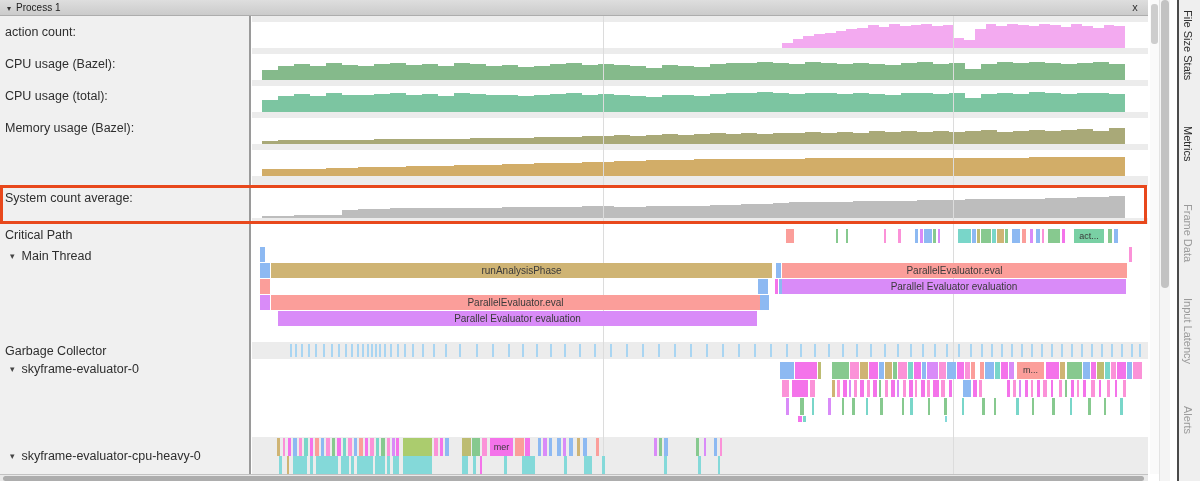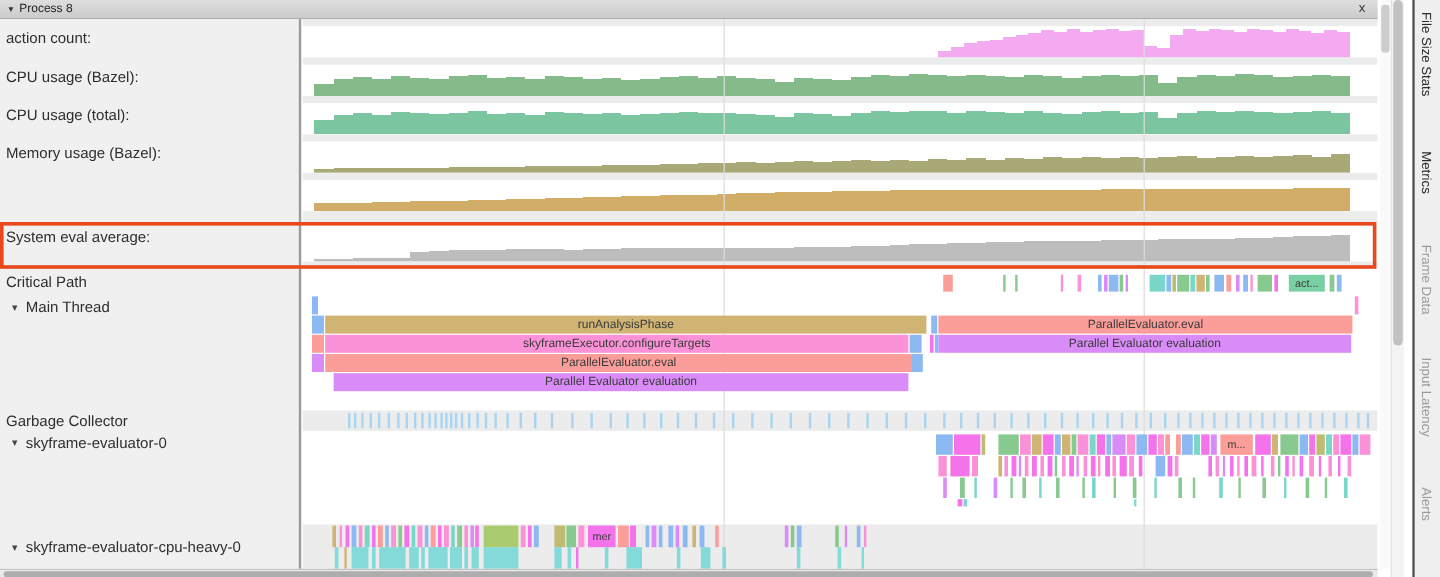--- a/index.html
+++ b/index.html
@@ -41,38 +41,38 @@
   #tabs{position:absolute;left:1179px;top:0;width:21px;height:481px;background:#efefef;}
   .tab{position:absolute;left:3px;writing-mode:vertical-rl;font-size:11px;white-space:nowrap;cursor:default;}
   #hscroll{position:absolute;left:0;top:474px;width:1148px;height:7px;background:#e9e9e9;border-top:1px solid #c2c2c2;box-sizing:border-box;}
   #hscroll .th{position:absolute;left:3px;top:1px;width:1141px;height:5px;background:#adadad;border-radius:3px;}
 </style>
 </head>
 <body>
 
 <div id="panel">
   <div id="phead">
-    <span class="tri">▾</span><span>Process 8</span>
+    <span class="tri">▾</span><span>Process 1</span>
     <span id="pclose">x</span>
   </div>
   <div id="leftcol">
       <div class="lrow" style="top: 0px; height: 32px;">
         <span>action count:</span>
       </div>
       <div class="lrow" style="top: 32px; height: 32px;">
         <span>CPU usage (Bazel):</span>
       </div>
       <div class="lrow" style="top: 96px; height: 32px;">
         <span>Memory usage (Bazel):</span>
       </div>
       <div class="lrow" style="top: 64px; height: 32px;">
         <span>CPU usage (total):</span>
       </div>
       <div class="lrow" style="top: 160px; height: 44px;">
-        <span>System eval average:</span>
+        <span>System count average:</span>
       </div>
       <div class="lrow" style="top: 208px; height: 22px;">
         <span>Critical Path</span>
       </div>
       <div class="lrow" style="top: 230px; height: 20px;">
         <span class="tri2">▾</span>
         <span>Main Thread</span>
       </div>
       <div class="lrow" style="top: 326px; height: 17px;">
         <span>Garbage Collector</span>
@@ -153,21 +153,20 @@
       <div class="sl" style="left: 822px; top: 229px; width: 30px; height: 14px; background: rgb(121, 208, 164); line-height: 14px; font-size: 9px;">act...</div>
       <div class="sl" style="left: 856px; top: 229px; width: 4px; height: 14px; background: rgb(135, 201, 143); line-height: 14px;"></div>
       <div class="sl" style="left: 862px; top: 229px; width: 4px; height: 14px; background: rgb(141, 185, 242); line-height: 14px;"></div>
       <div class="sl" style="left: 8px; top: 247px; width: 5px; height: 15px; background: rgb(141, 185, 242); line-height: 15px;"></div>
       <div class="sl" style="left: 877px; top: 247px; width: 3px; height: 15px; background: rgb(251, 146, 216); line-height: 15px;"></div>
       <div class="sl" style="left: 8px; top: 263px; width: 10px; height: 15px; background: rgb(141, 185, 242); line-height: 15px;"></div>
       <div class="sl" style="left: 19px; top: 263px; width: 501px; height: 15px; background: rgb(207, 180, 116); line-height: 15px;">runAnalysisPhase</div>
       <div class="sl" style="left: 524px; top: 263px; width: 5px; height: 15px; background: rgb(141, 185, 242); line-height: 15px;"></div>
       <div class="sl" style="left: 530px; top: 263px; width: 345px; height: 15px; background: rgb(251, 158, 154); line-height: 15px;">ParallelEvaluator.eval</div>
       <div class="sl" style="left: 8px; top: 279px; width: 10px; height: 15px; background: rgb(251, 158, 154); line-height: 15px;"></div>
-      <div class="sl" style="left: 19px; top: 279px; width: 486px; height: 15px; background: rgb(251, 146, 216); line-height: 15px;">skyframeExecutor.configureTargets</div>
       <div class="sl" style="left: 506px; top: 279px; width: 10px; height: 15px; background: rgb(141, 185, 242); line-height: 15px;"></div>
       <div class="sl" style="left: 523px; top: 279px; width: 3px; height: 15px; background: rgb(244, 115, 234); line-height: 15px;"></div>
       <div class="sl" style="left: 527px; top: 279px; width: 3px; height: 15px; background: rgb(141, 185, 242); line-height: 15px;"></div>
       <div class="sl" style="left: 530px; top: 279px; width: 344px; height: 15px; background: rgb(217, 139, 248); line-height: 15px;">Parallel Evaluator evaluation</div>
       <div class="sl" style="left: 8px; top: 295px; width: 10px; height: 15px; background: rgb(217, 139, 248); line-height: 15px;"></div>
       <div class="sl" style="left: 19px; top: 295px; width: 489px; height: 15px; background: rgb(251, 158, 154); line-height: 15px;">ParallelEvaluator.eval</div>
       <div class="sl" style="left: 508px; top: 295px; width: 9px; height: 15px; background: rgb(141, 185, 242); line-height: 15px;"></div>
       <div class="sl" style="left: 26px; top: 311px; width: 479px; height: 15px; background: rgb(217, 139, 248); line-height: 15px;">Parallel Evaluator evaluation</div>
       <div class="band" style="top: 342px; height: 17px;"></div>
       <div class="tick" style="left: 38px; top: 344px; width: 2px; height: 13px; background: rgb(169, 213, 242);"></div>

